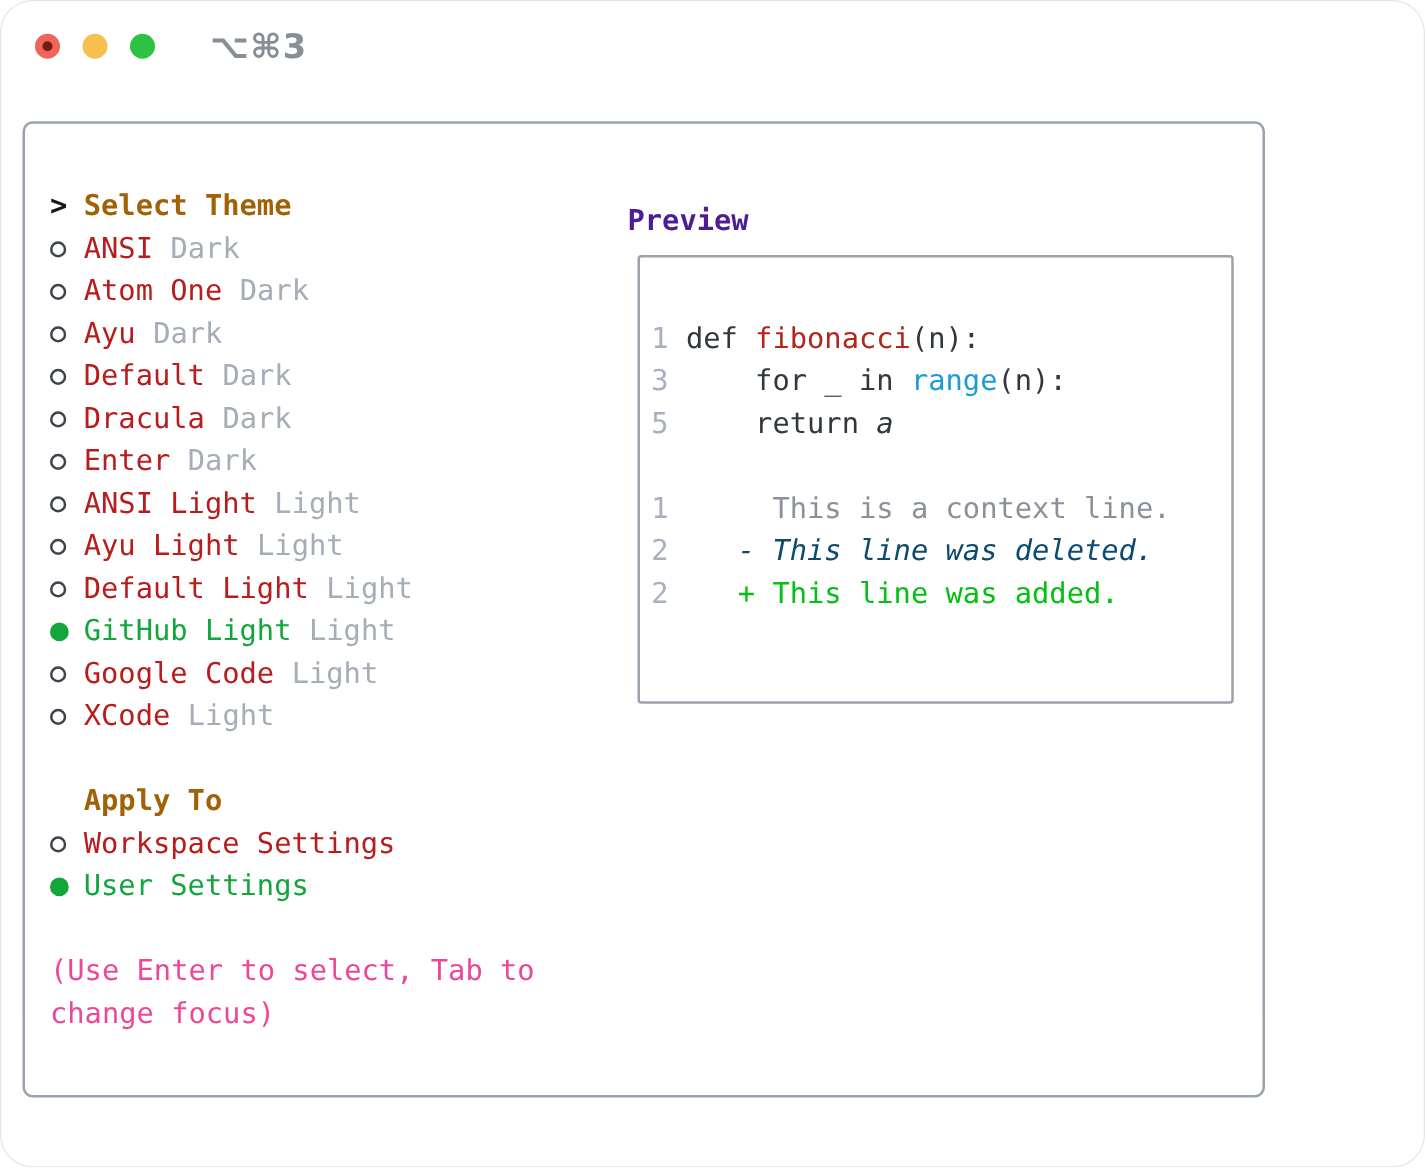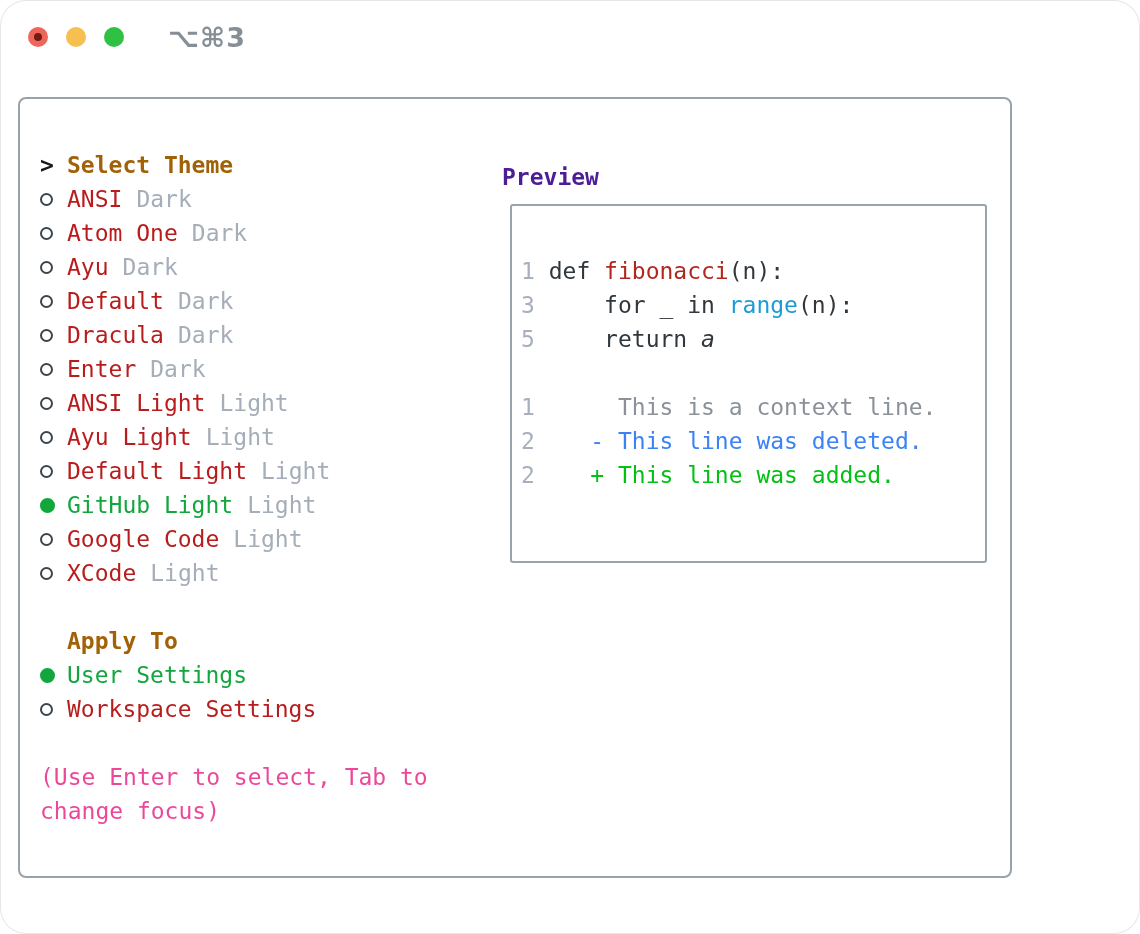--- a/index.html
+++ b/index.html
@@ -61,21 +61,21 @@
     padding:48px 0 0 9px;background:#ffffff;overflow:hidden;
   }
   .pline{height:34px;line-height:34px;white-space:pre;}
   .tk-lineno{color:#a8b0bf;}
   .tk-code{color:#30373d;}
   .tk-fn{color:#b2271d;}
   .tk-num{color:#0b7c80;}
   .tk-builtin{color:#1b9cd6;text-align:center;}
   .tk-var{color:#30373d;font-style:italic;}
   .tk-ctx{color:#8b9199;}
-  .tk-del{color:#3b82f6;}
+  .tk-del{color:#0c4a6e;font-style:italic;}
   .tk-add{color:#04c014;}
 </style>
 </head>
 <body>
 
 <div class="window">
 
   <div class="titlebar">
     <span class="tl tl-close" style="background: rgb(240, 101, 90);"></span>
     <span class="tl tl-min" style="background: rgb(247, 191, 79);"></span>
@@ -107,22 +107,22 @@
         </div>
 
       <div class="spacer"></div>
 
       <div class="row">
         <span class="marker"></span>
         <span class="htext">Apply To</span>
       </div>
 
       <div id="apply-list">
+          <div class="row"><span class="marker"><span class="radio-dot"></span></span><span class="tname">Workspace Settings</span></div>
           <div class="row"><span class="marker"><span class="radio-dot selected"></span></span><span class="tname green">User Settings</span></div>
-          <div class="row"><span class="marker"><span class="radio-dot"></span></span><span class="tname">Workspace Settings</span></div>
         </div>
 
       <div class="spacer"></div>
 
       <div class="hint">(Use Enter to select, Tab to change focus)</div>
     </div>
 
     <div class="preview-title">Preview</div>
 
     <div class="preview-box">

